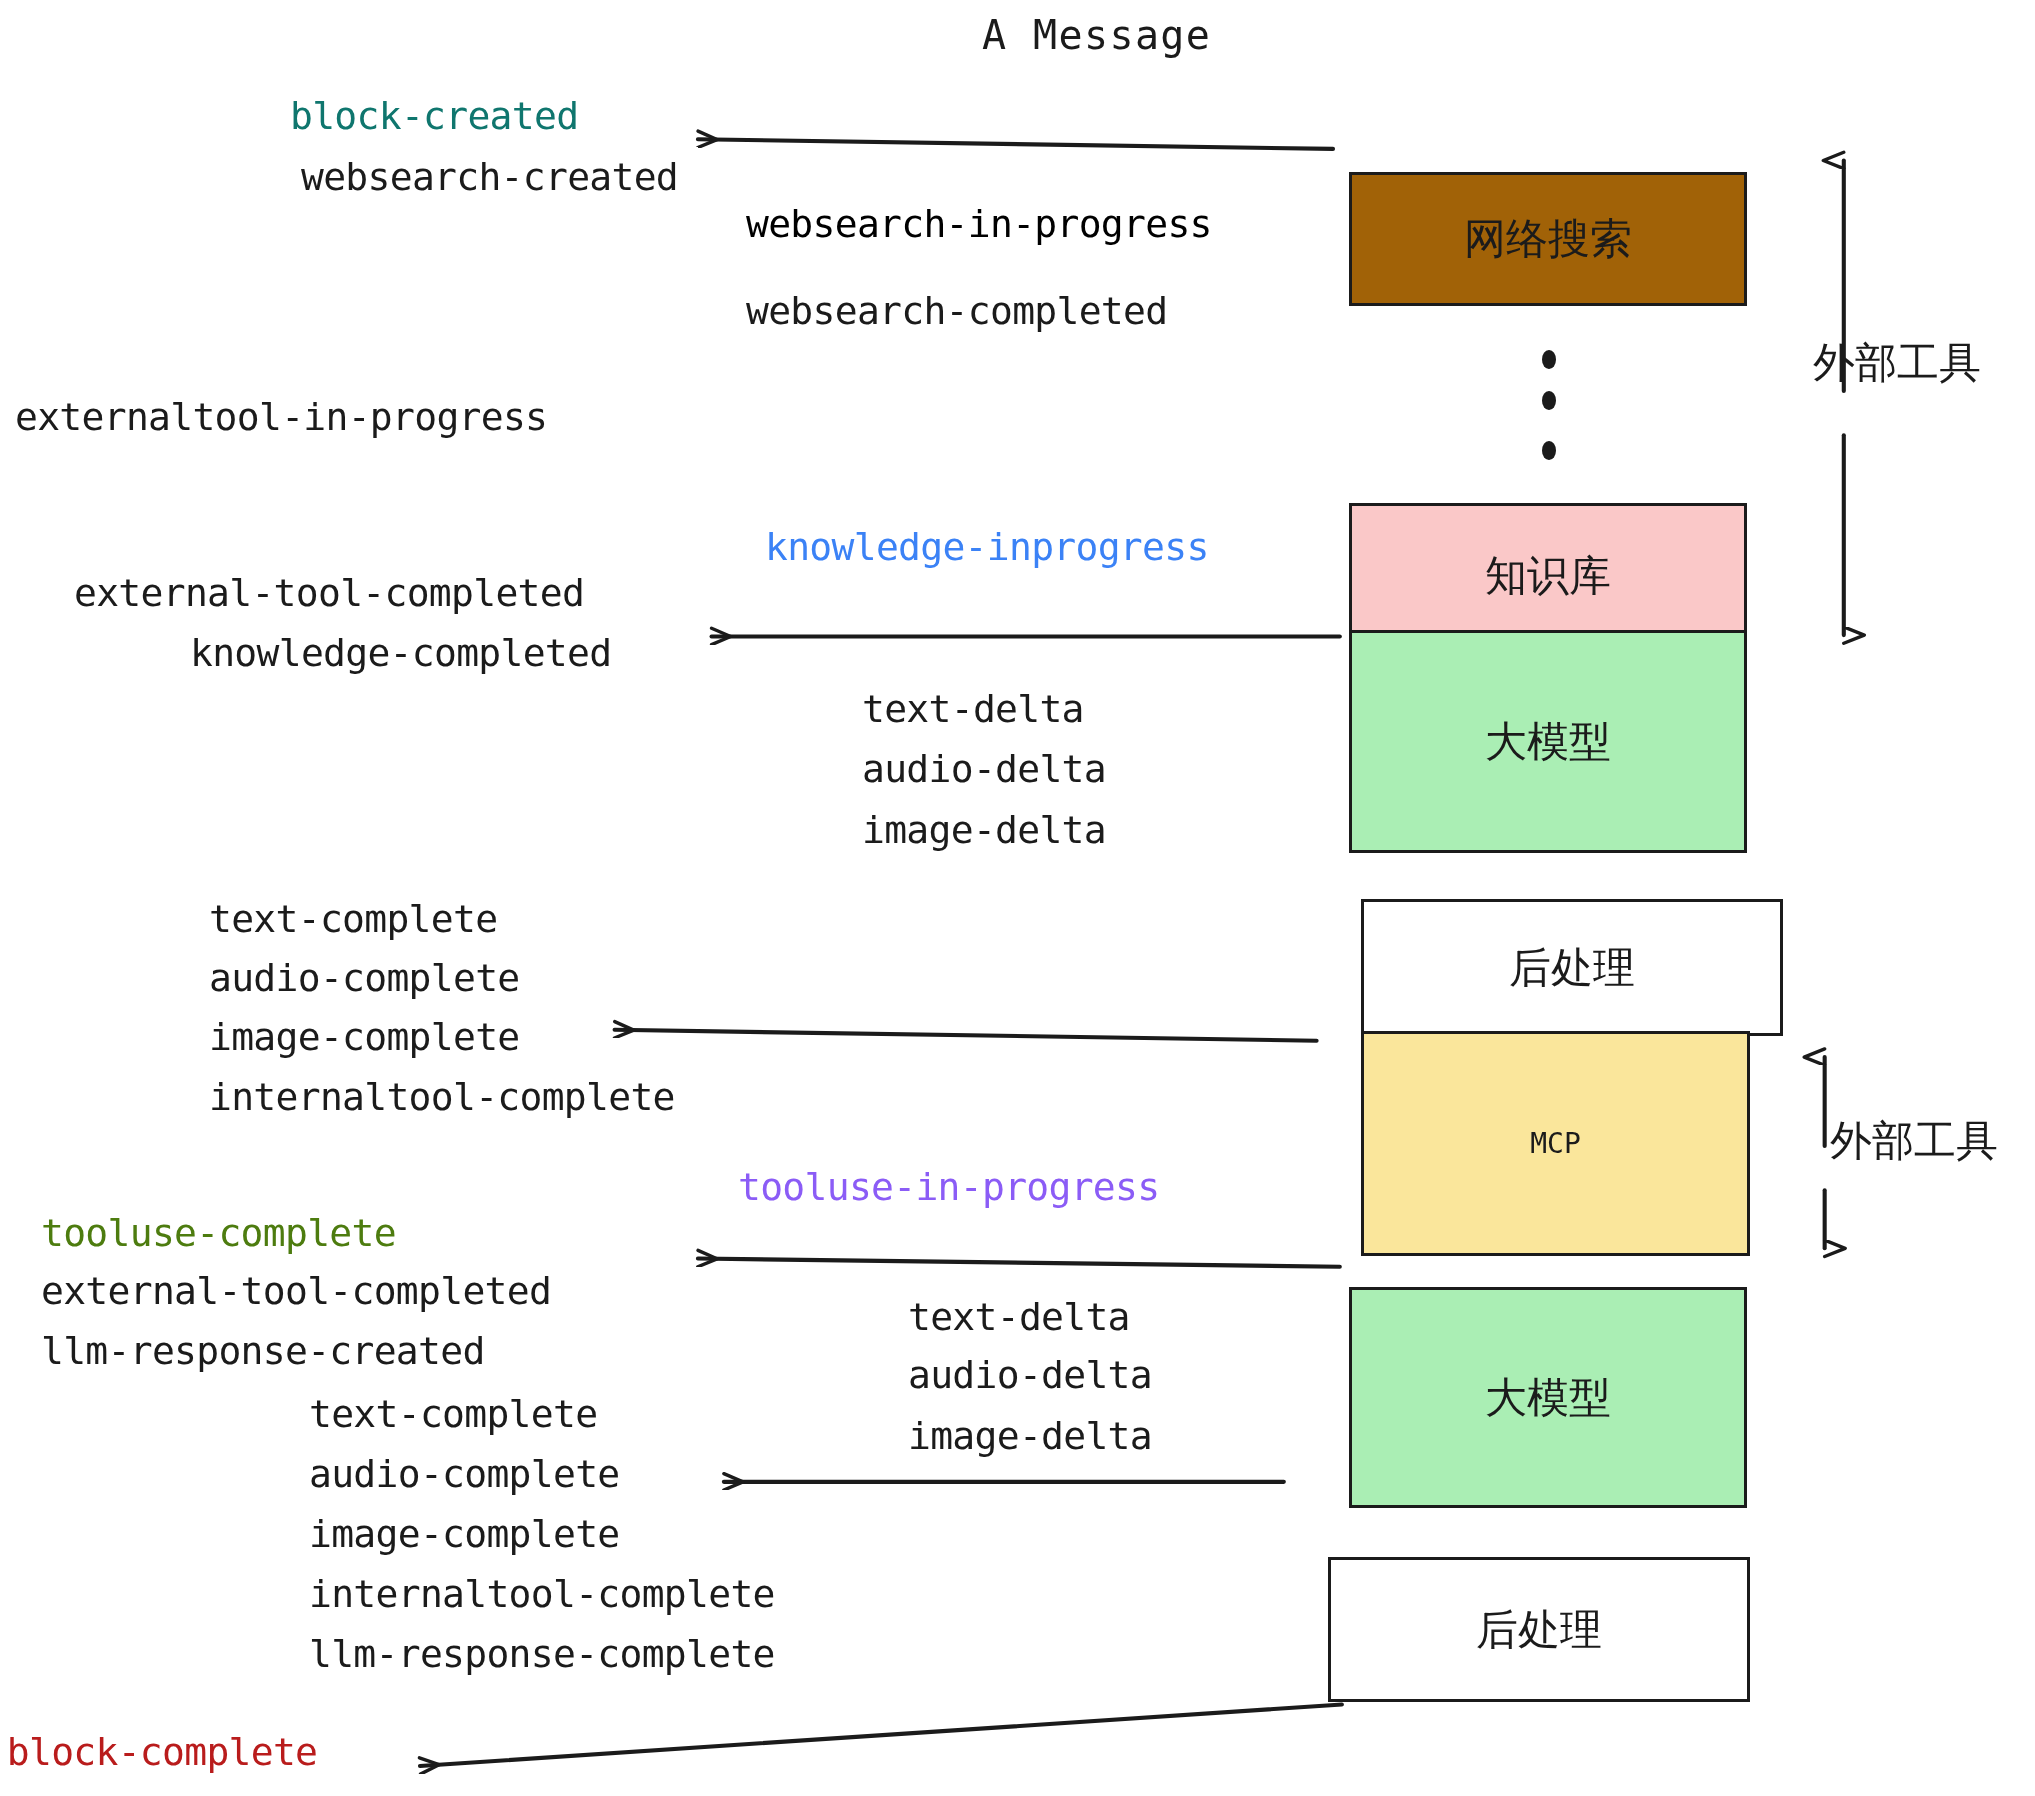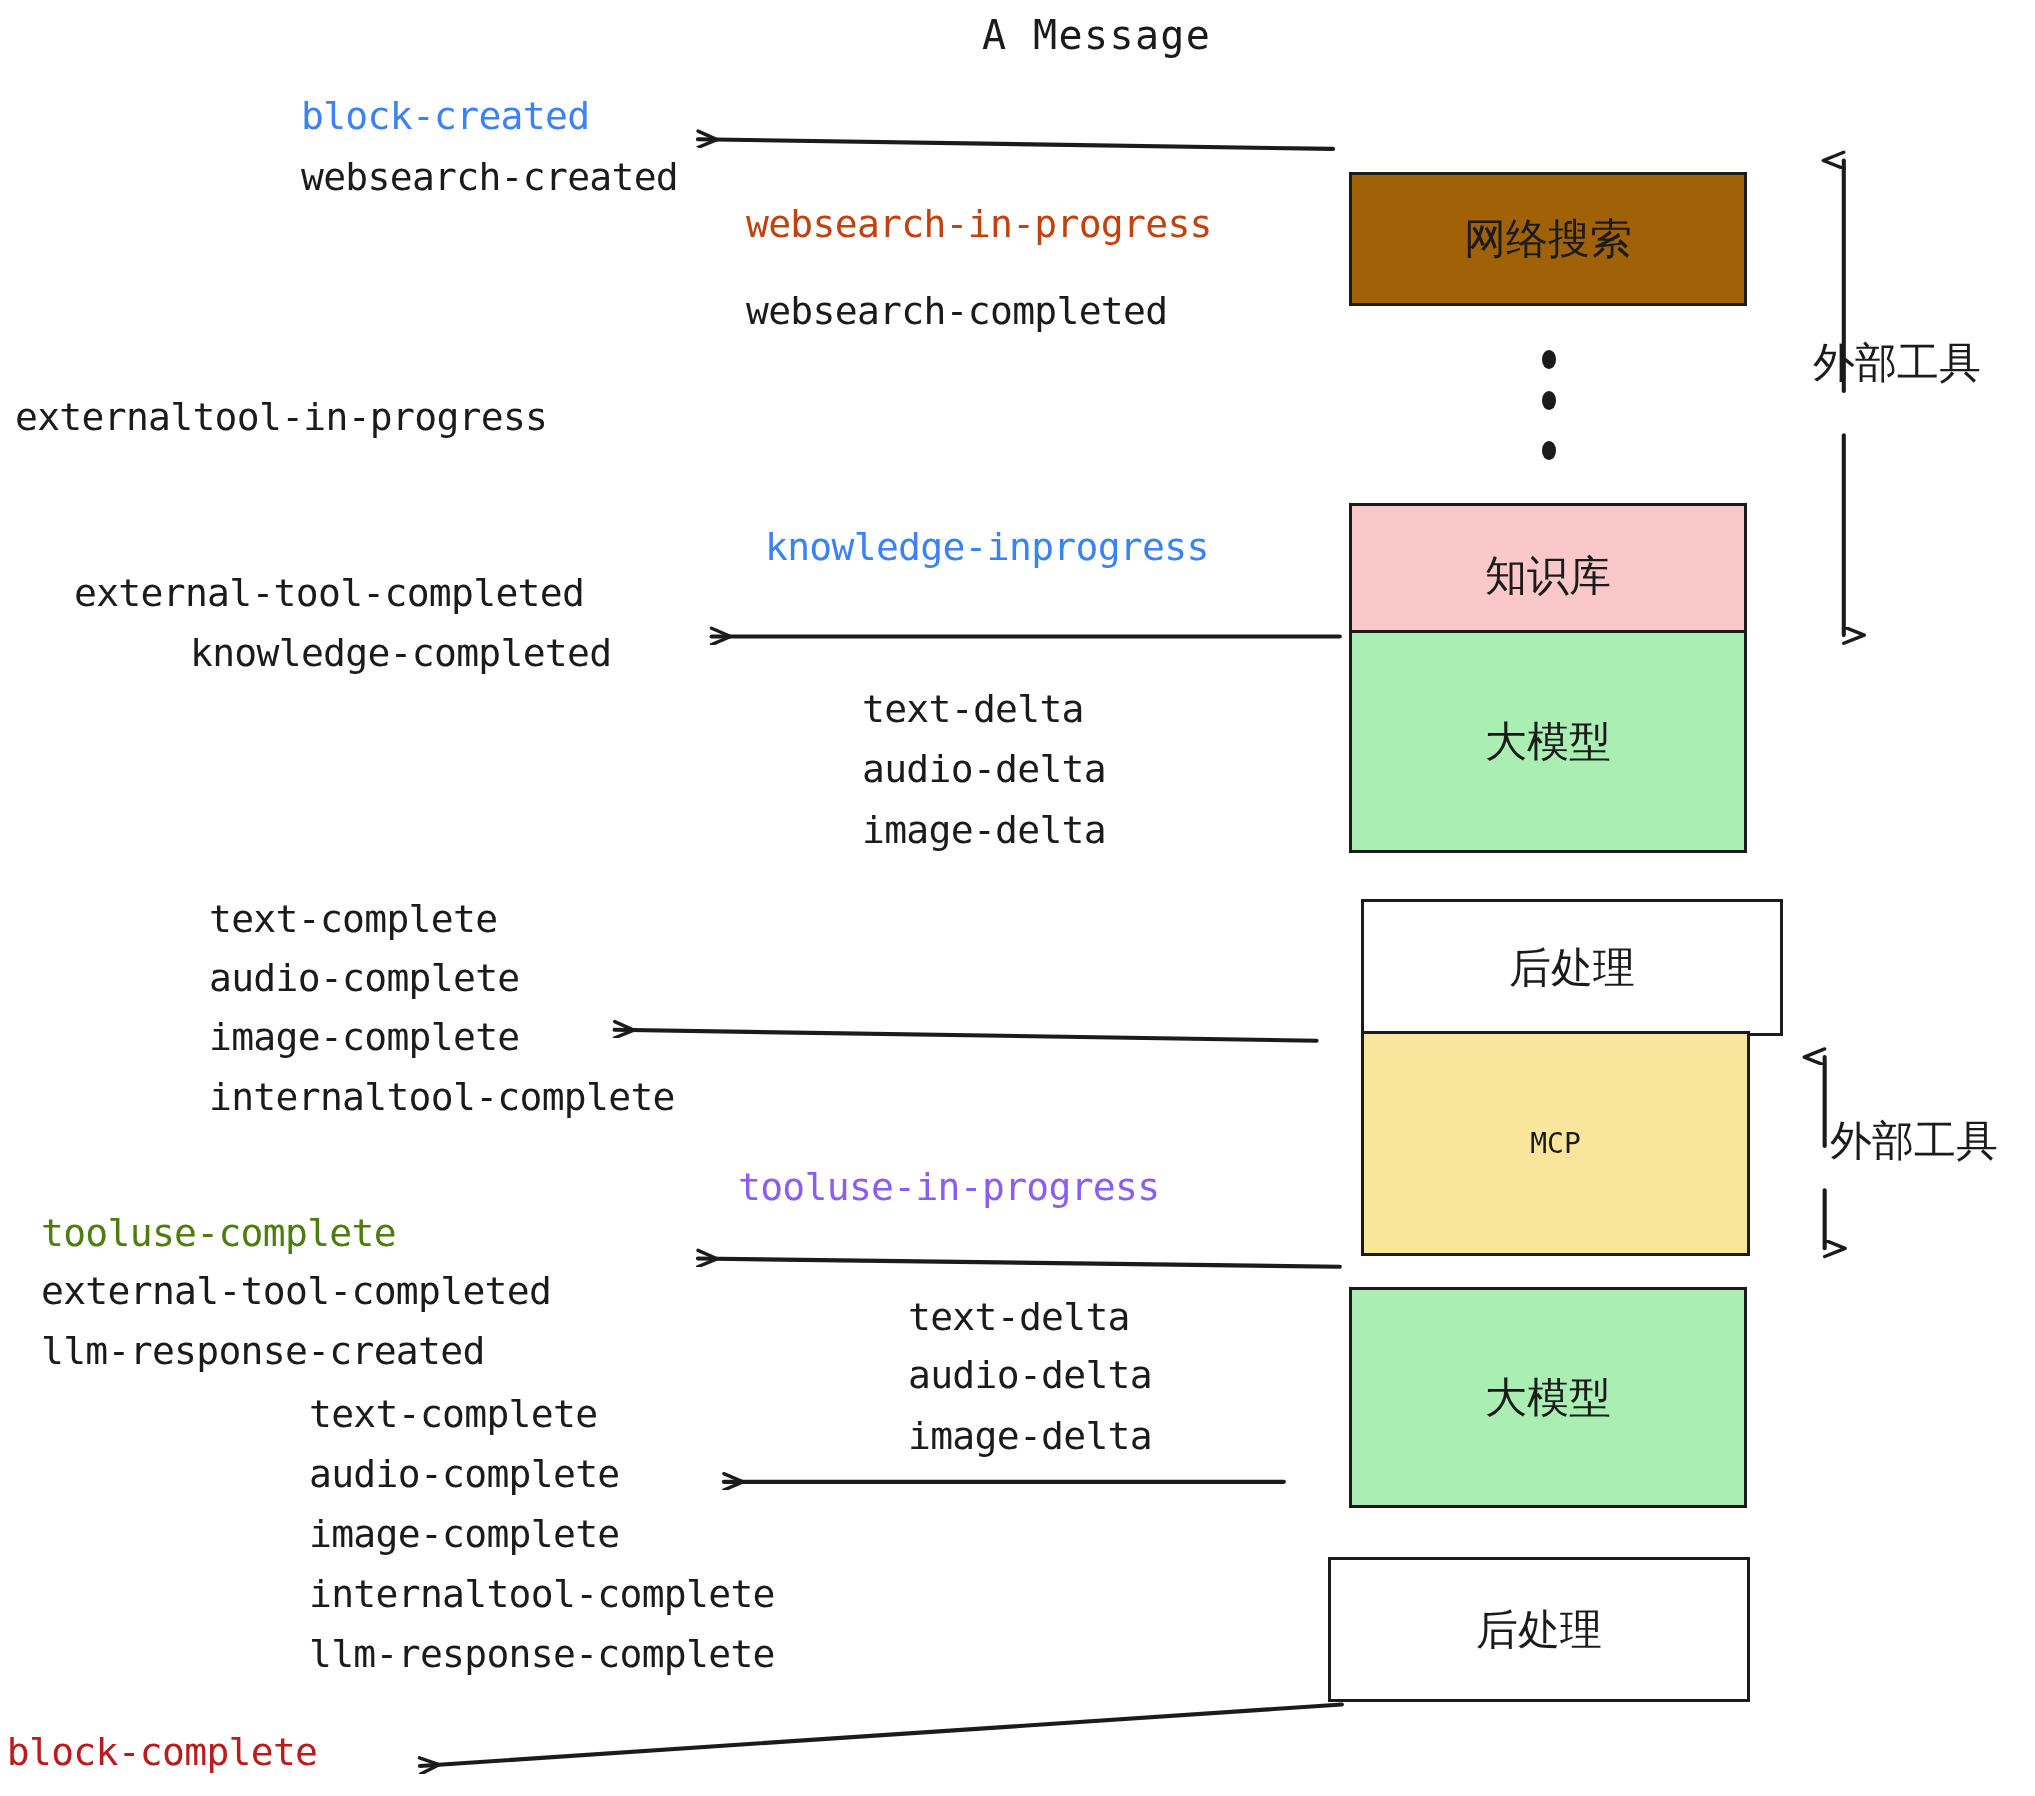--- a/index.html
+++ b/index.html
@@ -79,23 +79,23 @@
   <div id="nodes">
       <div class="boxlabel" style="left: 1349px; top: 172px; width: 398px; height: 134px; background: #a16207; border-color: rgb(27, 27, 27);">网络搜索</div>
       <div class="boxlabel" style="left: 1349px; top: 503px; width: 398px; height: 146px; background: rgb(250, 200, 200); border-color: rgb(27, 27, 27);">知识库</div>
       <div class="boxlabel" style="left: 1349px; top: 630px; width: 398px; height: 223px; background: rgb(170, 238, 180); border-color: rgb(27, 27, 27);">大模型</div>
       <div class="boxlabel" style="left: 1361px; top: 899px; width: 422px; height: 137px; background: rgb(255, 255, 255); border-color: rgb(27, 27, 27);">后处理</div>
       <div class="boxlabel mcp" style="left: 1361px; top: 1031px; width: 389px; height: 225px; background: rgb(250, 230, 155); border-color: rgb(27, 27, 27);">MCP</div>
       <div class="boxlabel" style="left: 1349px; top: 1287px; width: 398px; height: 221px; background: rgb(170, 238, 180); border-color: rgb(27, 27, 27);">大模型</div>
       <div class="boxlabel" style="left: 1328px; top: 1557px; width: 422px; height: 145px; background: rgb(255, 255, 255); border-color: rgb(27, 27, 27);">后处理</div>
     </div>
   <div id="events">
-      <div class="evt" style="left: 301px; top: 97px; color: #3b82f6;">block-created</div>
+      <div class="evt" style="left: 290px; top: 97px; color: #0f766e;">block-created</div>
       <div class="evt" style="left: 301px; top: 158px; color: rgb(27, 27, 27);">websearch-created</div>
-      <div class="evt" style="left: 746px; top: 205px; color: #c2410c;">websearch-in-progress</div>
+      <div class="evt" style="left: 746px; top: 205px; color: #000000;">websearch-in-progress</div>
       <div class="evt" style="left: 746px; top: 292px; color: rgb(27, 27, 27);">websearch-completed</div>
       <div class="evt" style="left: 15px; top: 398px; color: rgb(27, 27, 27);">externaltool-in-progress</div>
       <div class="evt" style="left: 765px; top: 528px; color: #3b82f6;">knowledge-inprogress</div>
       <div class="evt" style="left: 74px; top: 574px; color: rgb(27, 27, 27);">external-tool-completed</div>
       <div class="evt" style="left: 190px; top: 634px; color: rgb(27, 27, 27);">knowledge-completed</div>
       <div class="evt" style="left: 862px; top: 690px; color: rgb(27, 27, 27);">text-delta</div>
       <div class="evt" style="left: 862px; top: 750px; color: rgb(27, 27, 27);">audio-delta</div>
       <div class="evt" style="left: 862px; top: 811px; color: rgb(27, 27, 27);">image-delta</div>
       <div class="evt" style="left: 209px; top: 900px; color: rgb(27, 27, 27);">text-complete</div>
       <div class="evt" style="left: 209px; top: 959px; color: rgb(27, 27, 27);">audio-complete</div>

